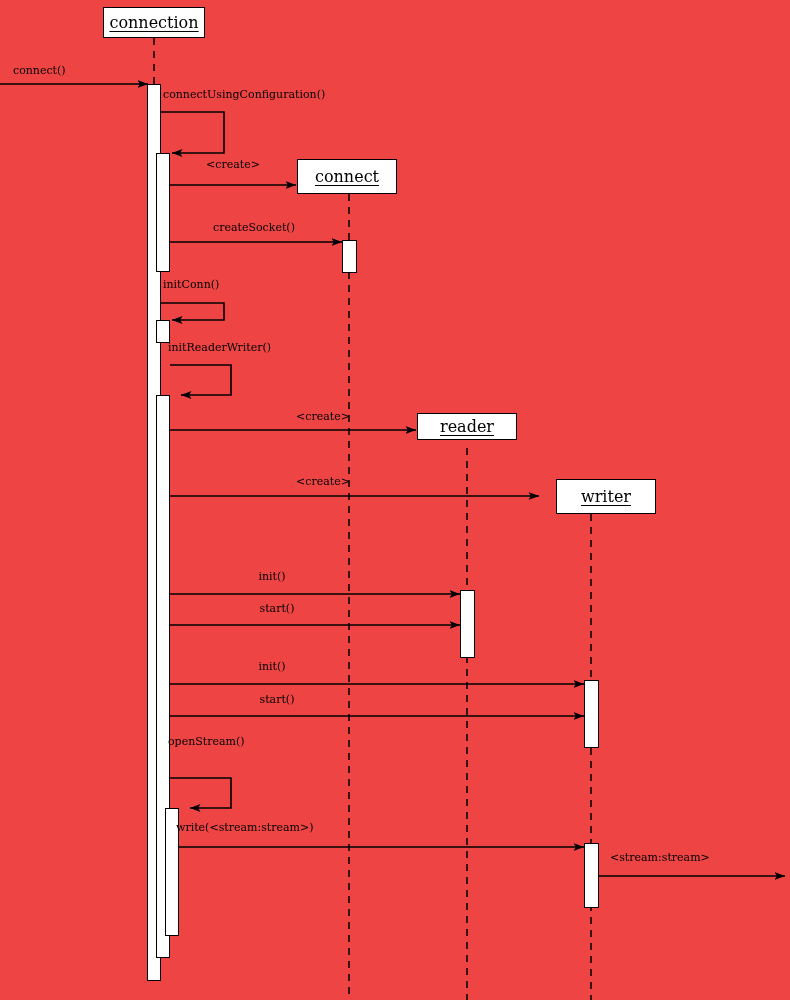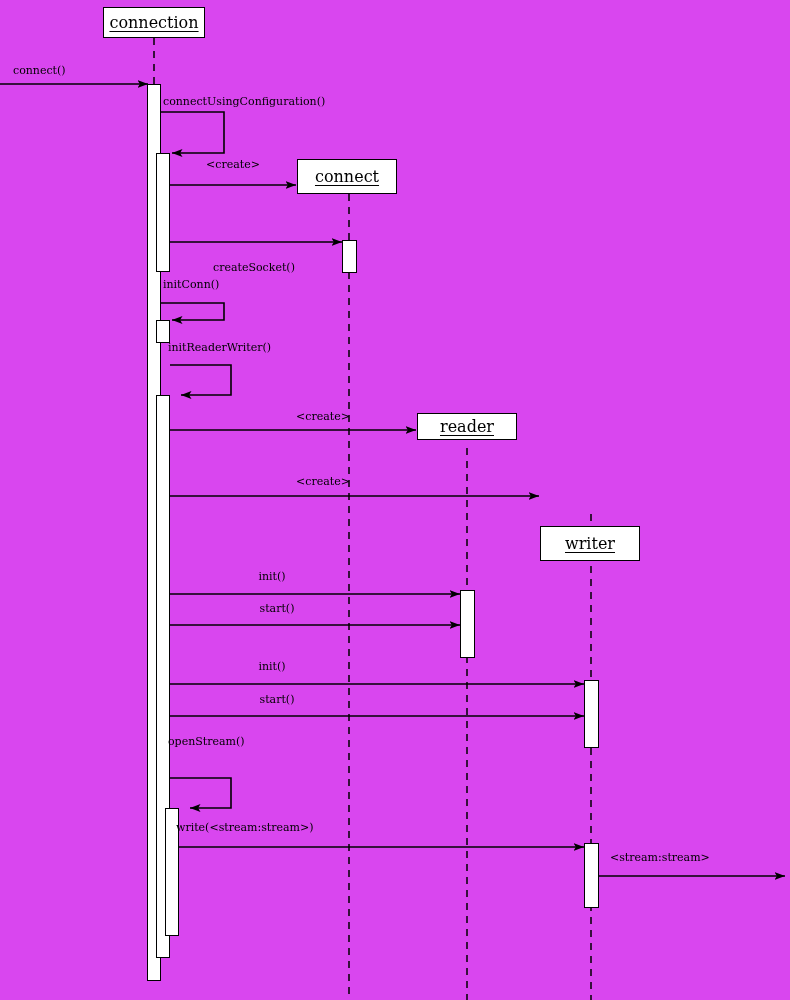--- a/index.html
+++ b/index.html
@@ -5,21 +5,21 @@
 <style>
   html,body{margin:0;padding:0;background:#ffffff;}
   body{
     font-family:"DejaVu Serif", serif;
     color:#000;
   }
   #canvas{
     position:relative;
     width:790px;
     height:1000px;
-    background:#d946ef;
+    background:#ef4444;
     overflow:hidden;
   }
   #svg-layer{
     position:absolute;
     left:0; top:0;
     width:790px;
     height:1000px;
   }
   .obj-box{
     position:absolute;
@@ -114,28 +114,28 @@
 
   <div class="obj-box" style="left:103px;top:7px;width:102px;height:31px;">
     <span class="obj-label">connection</span>
   </div>
   <div class="obj-box" style="left:297px;top:159px;width:100px;height:35px;">
     <span class="obj-label">connect</span>
   </div>
   <div class="obj-box" style="left:417px;top:413px;width:100px;height:27px;">
     <span class="obj-label">reader</span>
   </div>
-  <div class="obj-box" style="left:540px;top:479px;width:100px;height:35px;margin-top:47px;">
+  <div class="obj-box" style="left:556px;top:479px;width:100px;height:35px;">
     <span class="obj-label">writer</span>
   </div>
 
   <div class="msg-label" style="left:13px;top:65px;">connect()</div>
-  <div class="msg-label" style="left:163px;top:89px;margin-top:7px;">connectUsingConfiguration()</div>
+  <div class="msg-label" style="left:163px;top:89px;">connectUsingConfiguration()</div>
   <div class="msg-label center" style="left:233px;top:159px;">&lt;create&gt;</div>
-  <div class="msg-label center" style="left:254px;top:222px;margin-top:40px;">createSocket()</div>
+  <div class="msg-label center" style="left:254px;top:222px;">createSocket()</div>
   <div class="msg-label" style="left:163px;top:279px;">initConn()</div>
   <div class="msg-label" style="left:168px;top:342px;">initReaderWriter()</div>
   <div class="msg-label center" style="left:323px;top:411px;">&lt;create&gt;</div>
   <div class="msg-label center" style="left:323px;top:476px;">&lt;create&gt;</div>
   <div class="msg-label center" style="left:272px;top:571px;">init()</div>
   <div class="msg-label center" style="left:277px;top:603px;">start()</div>
   <div class="msg-label center" style="left:272px;top:661px;">init()</div>
   <div class="msg-label center" style="left:277px;top:694px;">start()</div>
   <div class="msg-label" style="left:168px;top:736px;">openStream()</div>
   <div class="msg-label" style="left:176px;top:822px;">write(&lt;stream:stream&gt;)</div>

